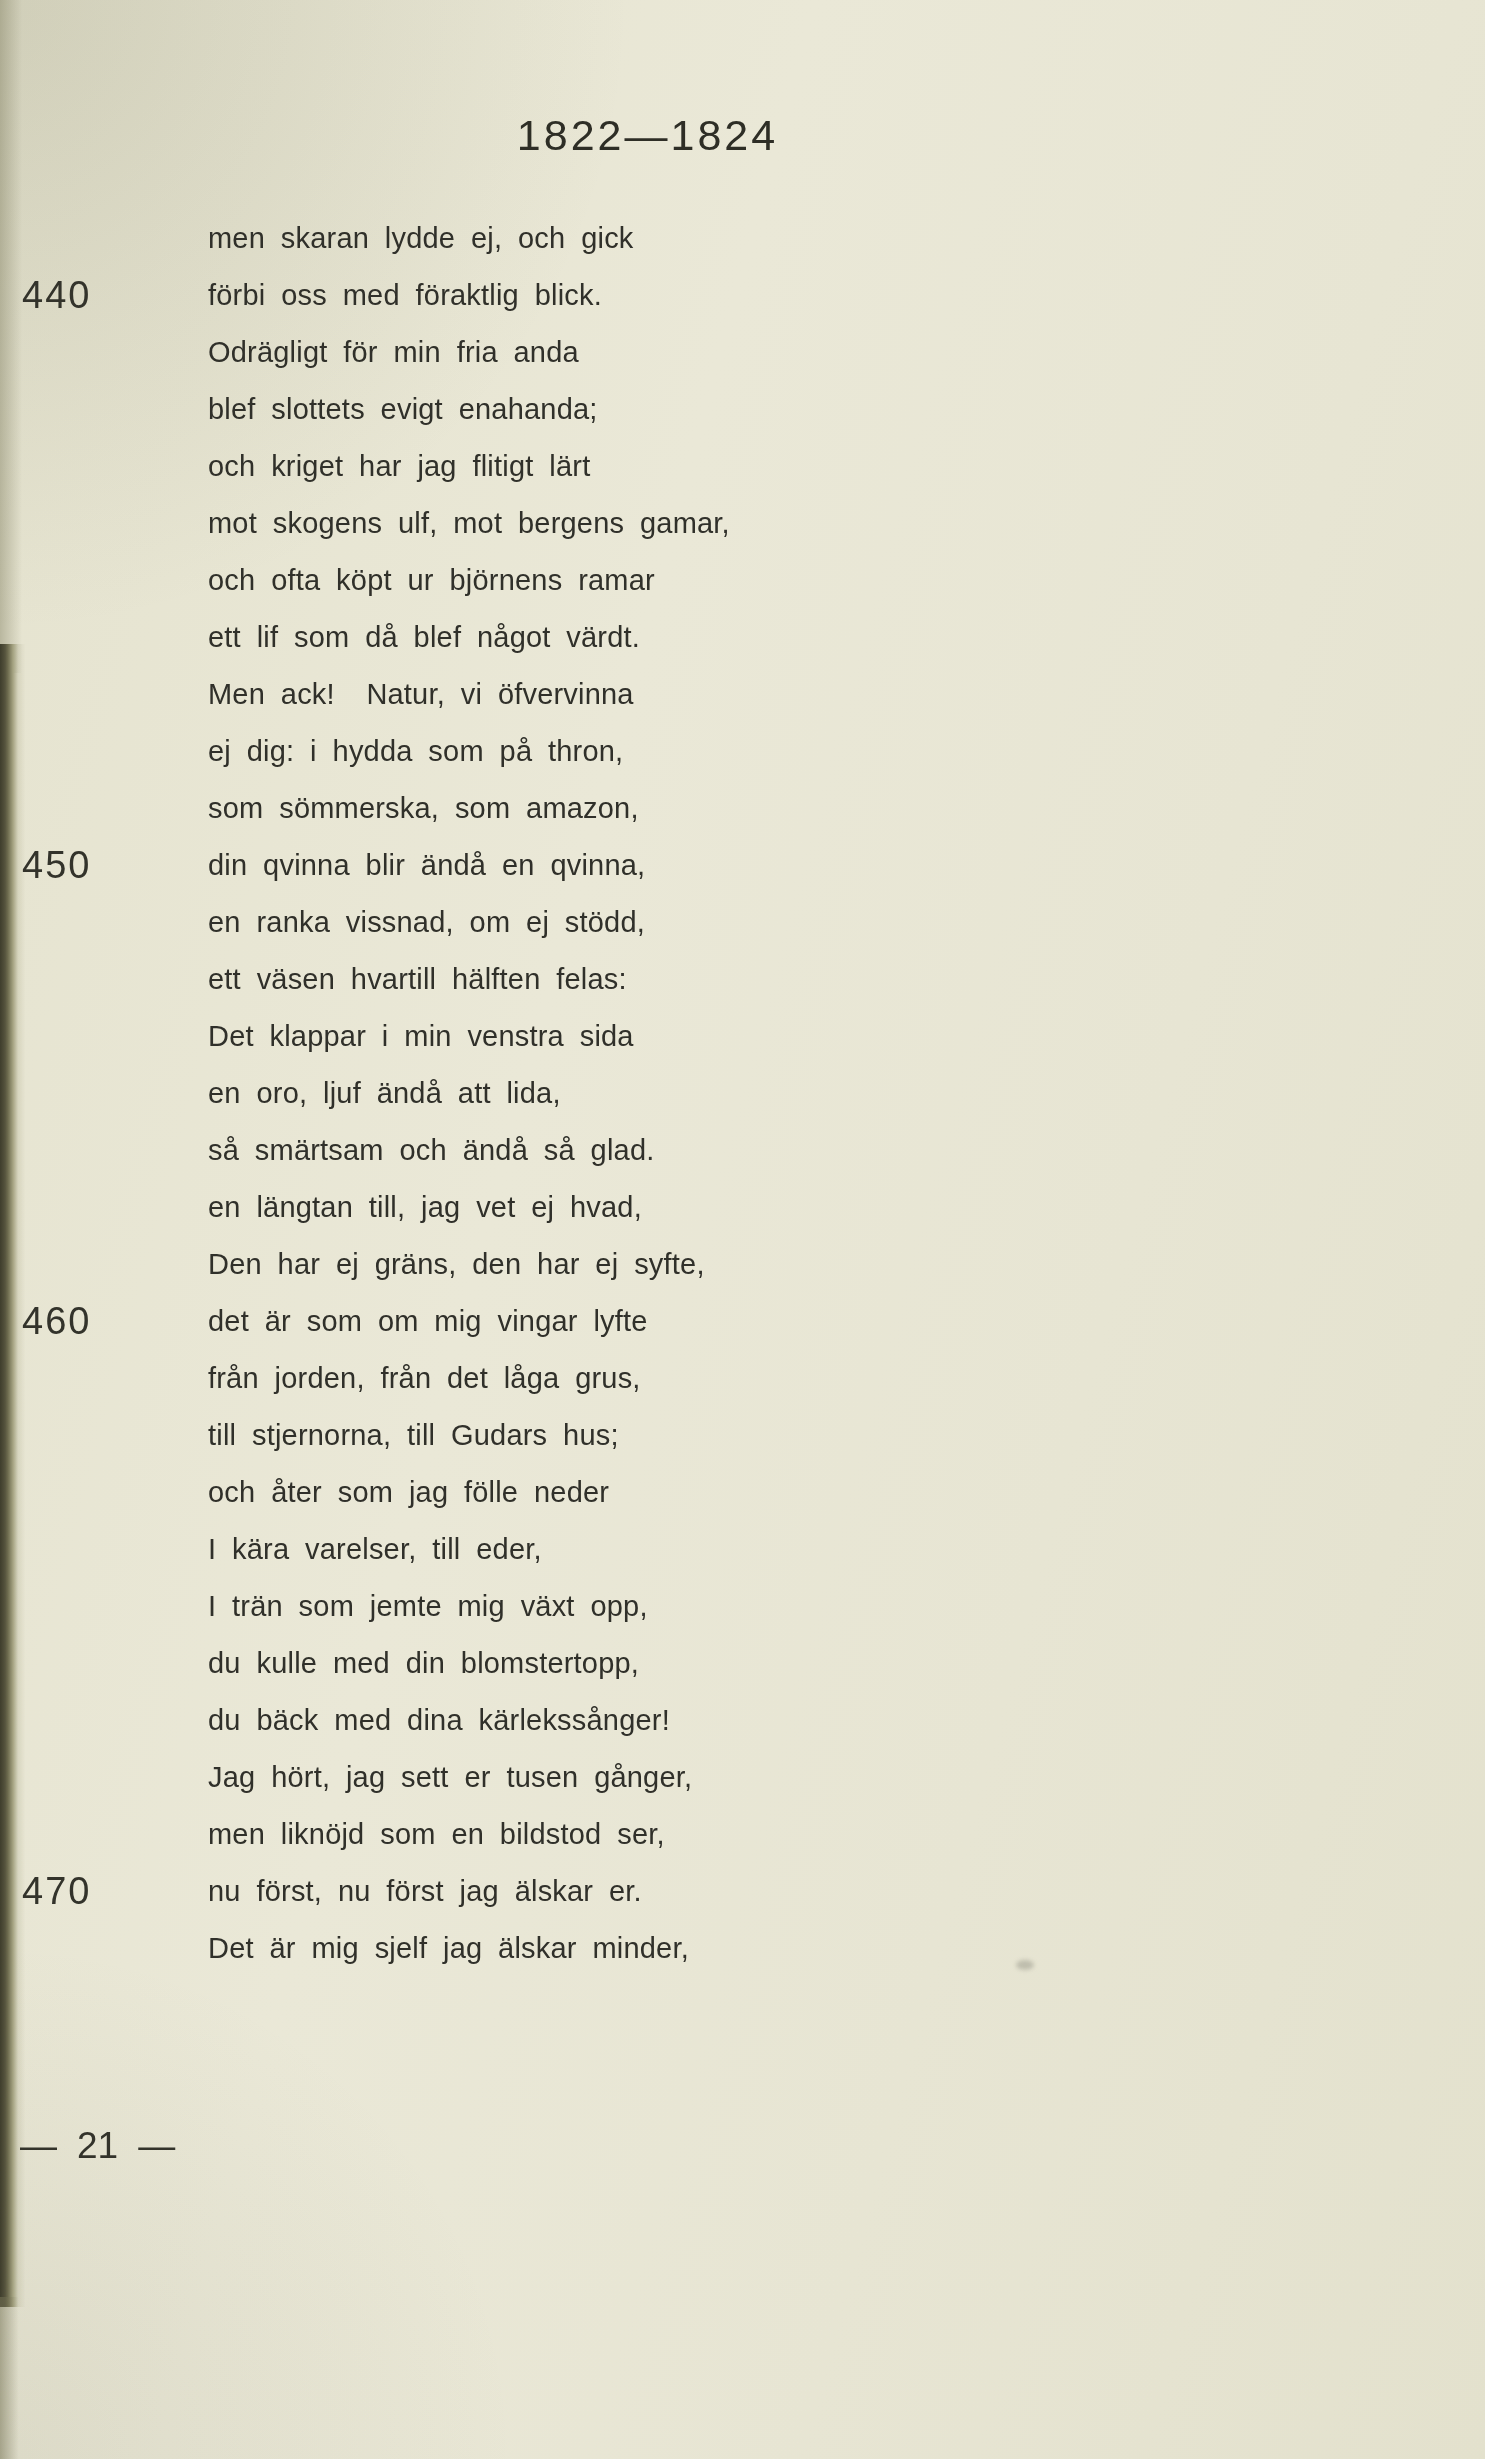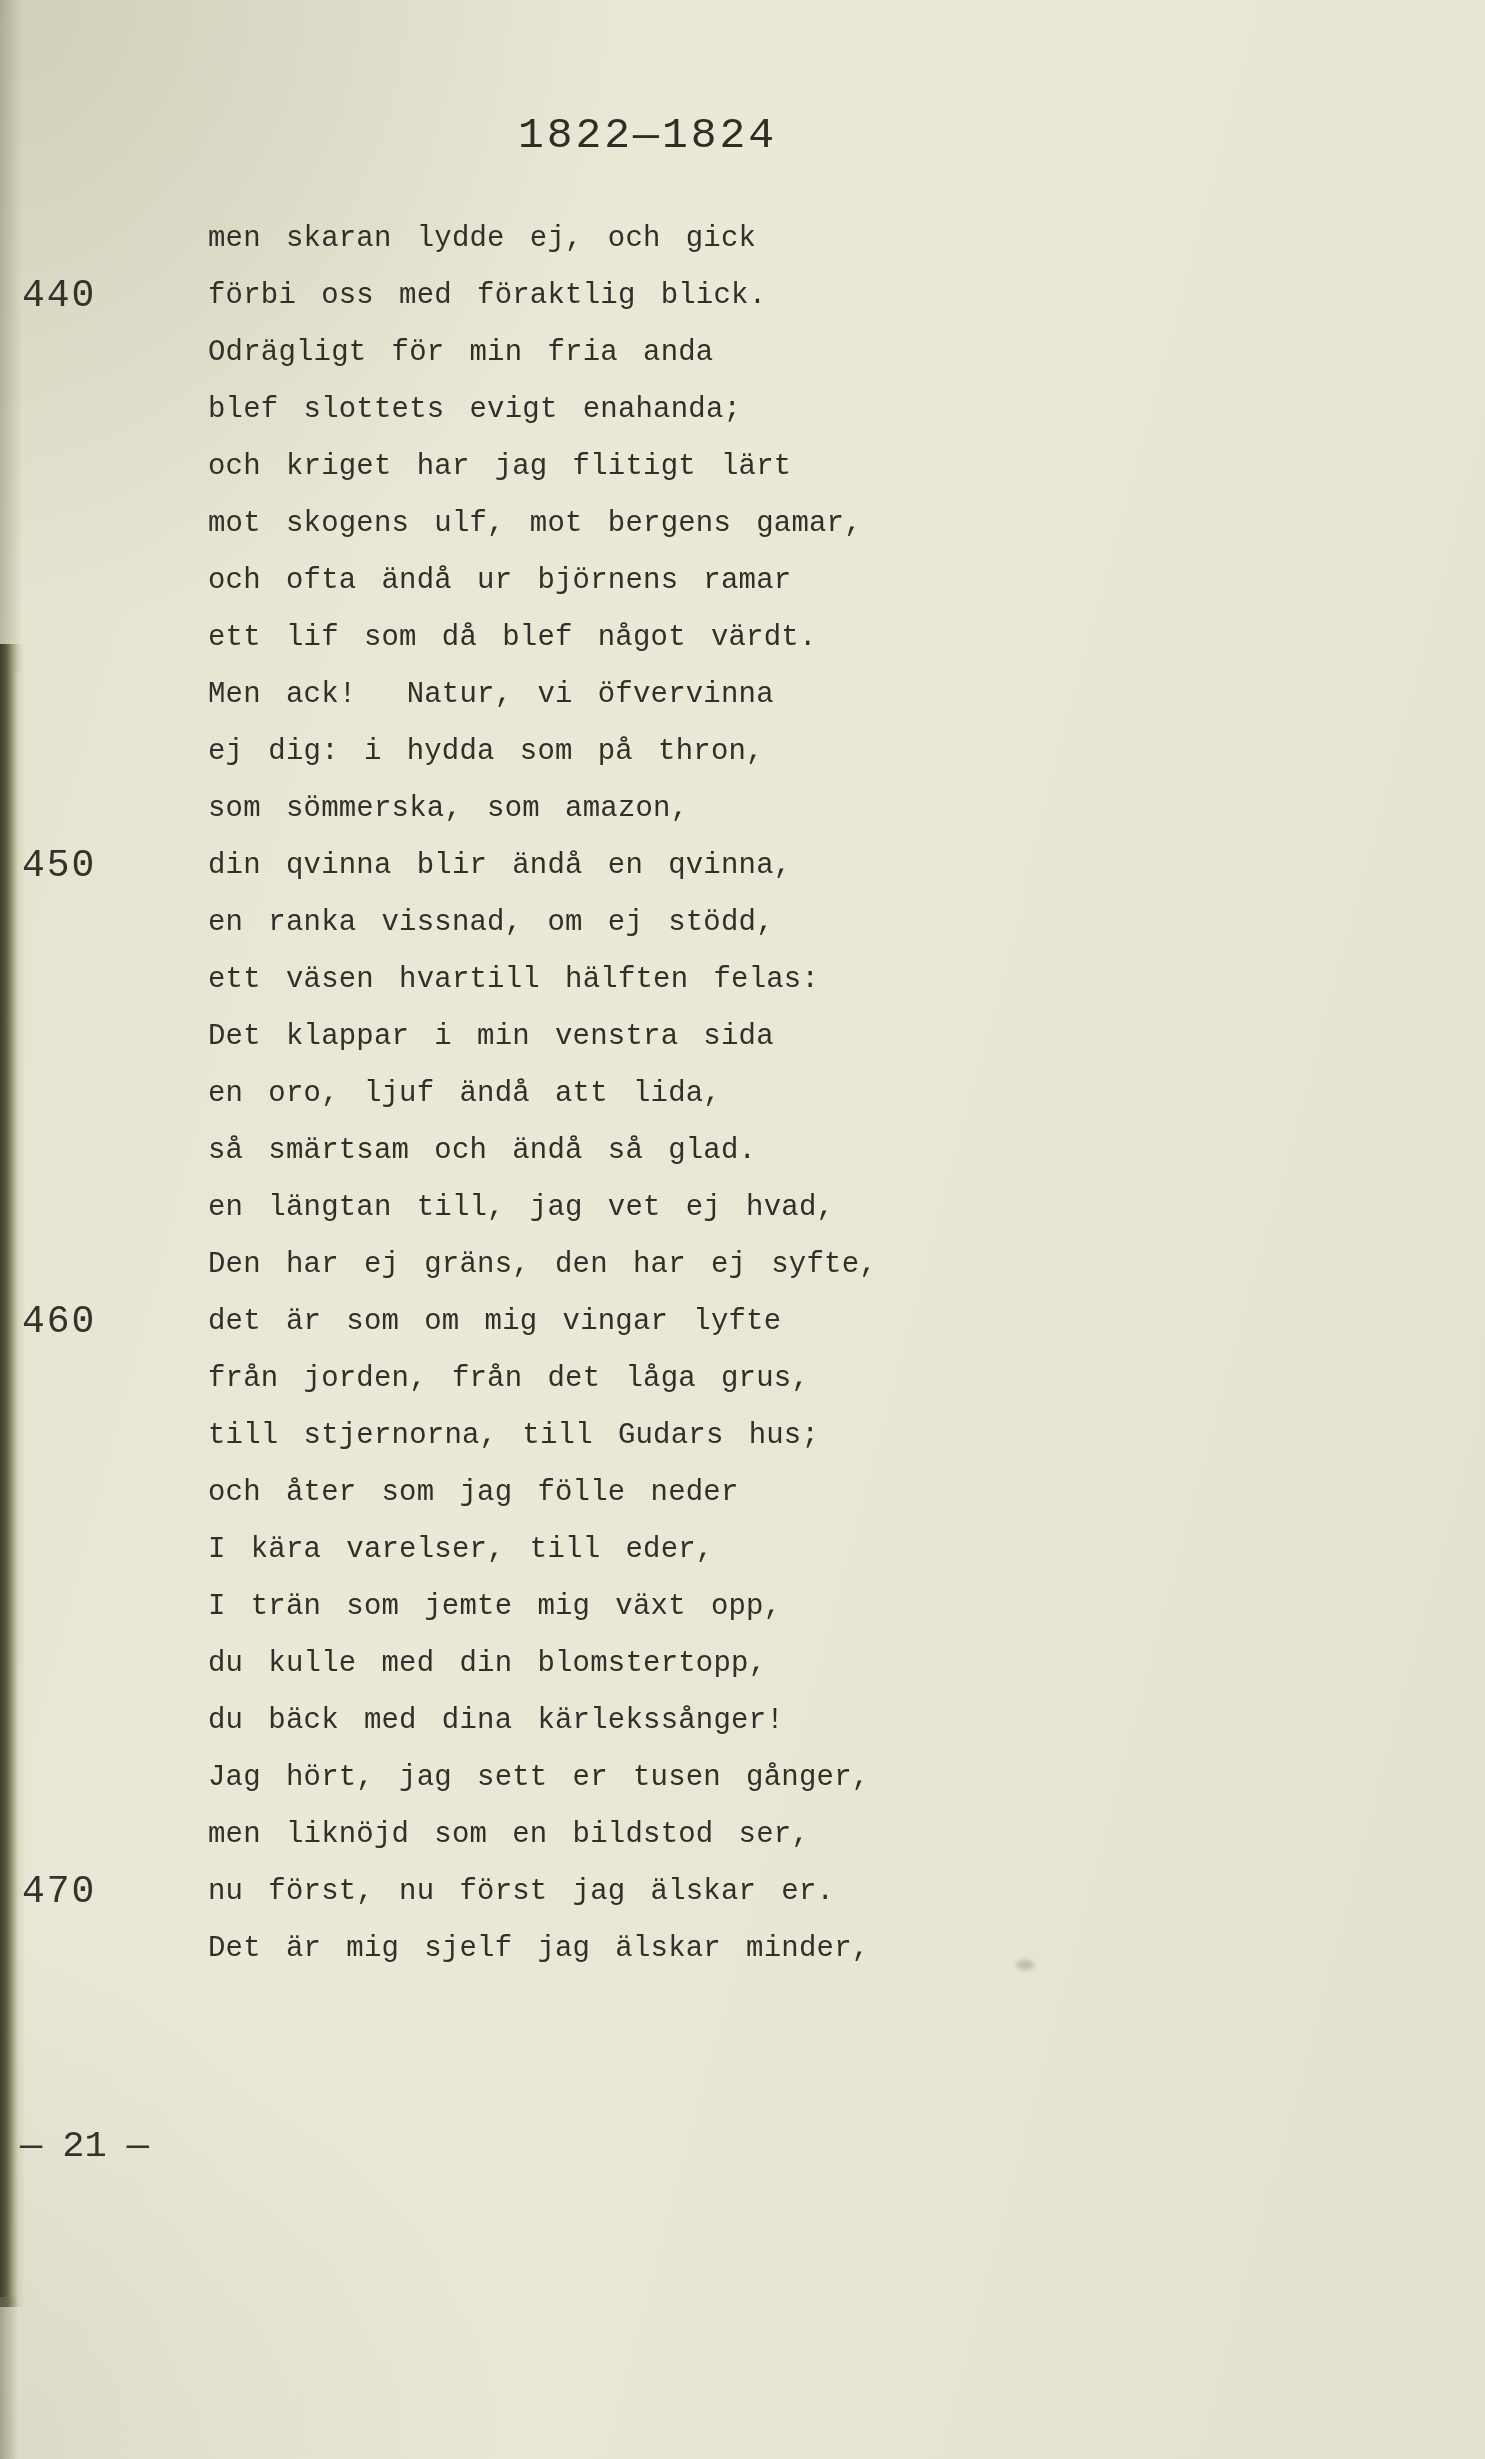--- a/index.html
+++ b/index.html
@@ -4,21 +4,21 @@
 <style>
   html,body{margin:0;padding:0;background:#888;}
   .page{
     position:relative;
     width:1485px;height:2459px;
     margin:0 auto;
     background:
       radial-gradient(circle at 0% 0%, rgba(100,100,70,0.16), rgba(100,100,70,0) 22%),
       radial-gradient(circle at 0% 100%, rgba(100,100,70,0.10), rgba(100,100,70,0) 18%),
       linear-gradient(105deg, #e5e3cf 0%, #eae8d7 38%, #e7e5d3 68%, #e3e1cd 100%);
-    font-family:Liberation Mono, monospace;
+    font-family:Liberation Sans, sans-serif;
     color:#32322a;
     overflow:hidden;
   }
   
   .gutter-top{
     position:absolute;left:0;top:0;width:26px;height:673px;
     background:linear-gradient(to right, rgba(130,128,98,0.45), rgba(130,128,98,0) 85%);
   }
   .gutter-mid{
     position:absolute;left:0;top:644px;width:26px;height:1663px;
@@ -103,21 +103,21 @@
       <span class="line-text">och kriget har jag flitigt lärt</span>
     </div>
 
     <div class="poem-row">
       <span class="line-num"></span>
       <span class="line-text">mot skogens ulf, mot bergens gamar,</span>
     </div>
 
     <div class="poem-row">
       <span class="line-num"></span>
-      <span class="line-text">och ofta ändå ur björnens ramar</span>
+      <span class="line-text">och ofta köpt ur björnens ramar</span>
     </div>
 
     <div class="poem-row">
       <span class="line-num"></span>
       <span class="line-text">ett lif som då blef något värdt.</span>
     </div>
 
     <div class="poem-row">
       <span class="line-num"></span>
       <span class="line-text">Men ack!  Natur, vi öfvervinna</span>

